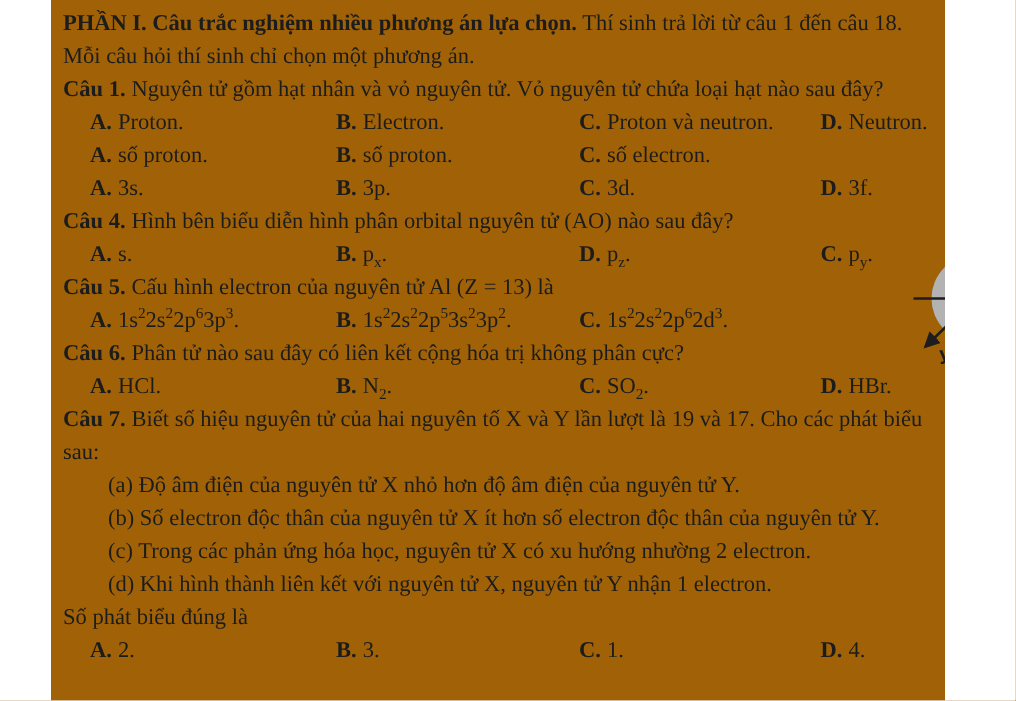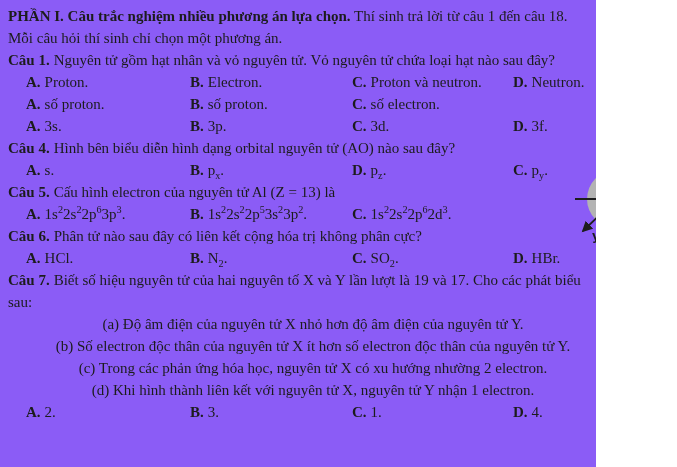--- a/index.html
+++ b/index.html
@@ -1,39 +1,40 @@
 <!DOCTYPE html>
 <html><head>
 <meta charset="utf-8">
 <style>
   html,body{margin:0;padding:0;background:#ffffff;}
   .page{
     position:relative;
     width:596px;height:467px;
     box-sizing:border-box;
     padding:5px 8px 0 8px;
-    background:#8b5cf6;
+    background:#a16207;
     color:#1c1c1c;
     font-family:"Liberation Serif", serif;
     font-size:15px;
     line-height:22px;
     overflow:hidden;
+    margin-left:34px;
   }
   p{margin:0;}
   b{font-weight:bold;}
   .q-label{margin-right:4px;}
   .q3gap{margin-top:8px;}
   .opts{
     display:grid;
     grid-template-columns:164px 162px 161px auto;
     padding-left:18px;
     white-space:nowrap;
   }
   .opt b{margin-right:4px;}
-  .stmt{padding-left:30px;text-align:center;}
+  .stmt{padding-left:30px;}
   sup,sub{font-size:0.68em;line-height:0;}
   .figure{
     position:absolute;
     left:572px;top:152px;
     width:96px;height:96px;
   }
 </style>
 </head>
 <body>
 
@@ -55,21 +56,21 @@
     <div class="opt"><b>C.</b><span>số electron.</span></div>
   </div>
 
   <div class="opts">
     <div class="opt"><b>A.</b><span>3s.</span></div>
     <div class="opt"><b>B.</b><span>3p.</span></div>
     <div class="opt"><b>C.</b><span>3d.</span></div>
     <div class="opt"><b>D.</b><span>3f.</span></div>
   </div>
 
-  <p class="q-line"><b class="q-label">Câu 4.</b><span>Hình bên biểu diễn hình dạng orbital nguyên tử (AO) nào sau đây?</span></p>
+  <p class="q-line"><b class="q-label">Câu 4.</b><span>Hình bên biểu diễn hình phân orbital nguyên tử (AO) nào sau đây?</span></p>
   <div class="opts">
     <div class="opt"><b>A.</b><span>s.</span></div>
     <div class="opt"><b>B.</b><span>p<sub>x</sub>.</span></div>
     <div class="opt"><b>D.</b><span>p<sub>z</sub>.</span></div>
     <div class="opt"><b>C.</b><span>p<sub>y</sub>.</span></div>
   </div>
 
   <p class="q-line"><b class="q-label">Câu 5.</b><span>Cấu hình electron của nguyên tử Al (Z = 13) là</span></p>
   <div class="opts">
     <div class="opt"><b>A.</b><span>1s<sup>2</sup>2s<sup>2</sup>2p<sup>6</sup>3p<sup>3</sup>.</span></div>
@@ -83,20 +84,21 @@
     <div class="opt"><b>B.</b><span>N<sub>2</sub>.</span></div>
     <div class="opt"><b>C.</b><span>SO<sub>2</sub>.</span></div>
     <div class="opt"><b>D.</b><span>HBr.</span></div>
   </div>
 
   <p class="q-line"><b class="q-label">Câu 7.</b><span>Biết số hiệu nguyên tử của hai nguyên tố X và Y lần lượt là 19 và 17. Cho các phát biểu sau:</span></p>
   <p class="stmt">(a) Độ âm điện của nguyên tử X nhỏ hơn độ âm điện của nguyên tử Y.</p>
   <p class="stmt">(b) Số electron độc thân của nguyên tử X ít hơn số electron độc thân của nguyên tử Y.</p>
   <p class="stmt">(c) Trong các phản ứng hóa học, nguyên tử X có xu hướng nhường 2 electron.</p>
   <p class="stmt">(d) Khi hình thành liên kết với nguyên tử X, nguyên tử Y nhận 1 electron.</p>
+  <p>Số phát biểu đúng là</p>
   <div class="opts">
     <div class="opt"><b>A.</b><span>2.</span></div>
     <div class="opt"><b>B.</b><span>3.</span></div>
     <div class="opt"><b>C.</b><span>1.</span></div>
     <div class="opt"><b>D.</b><span>4.</span></div>
   </div>
 
   <div class="figure">
     <svg width="96" height="96" viewBox="0 0 96 96">
       <defs>

